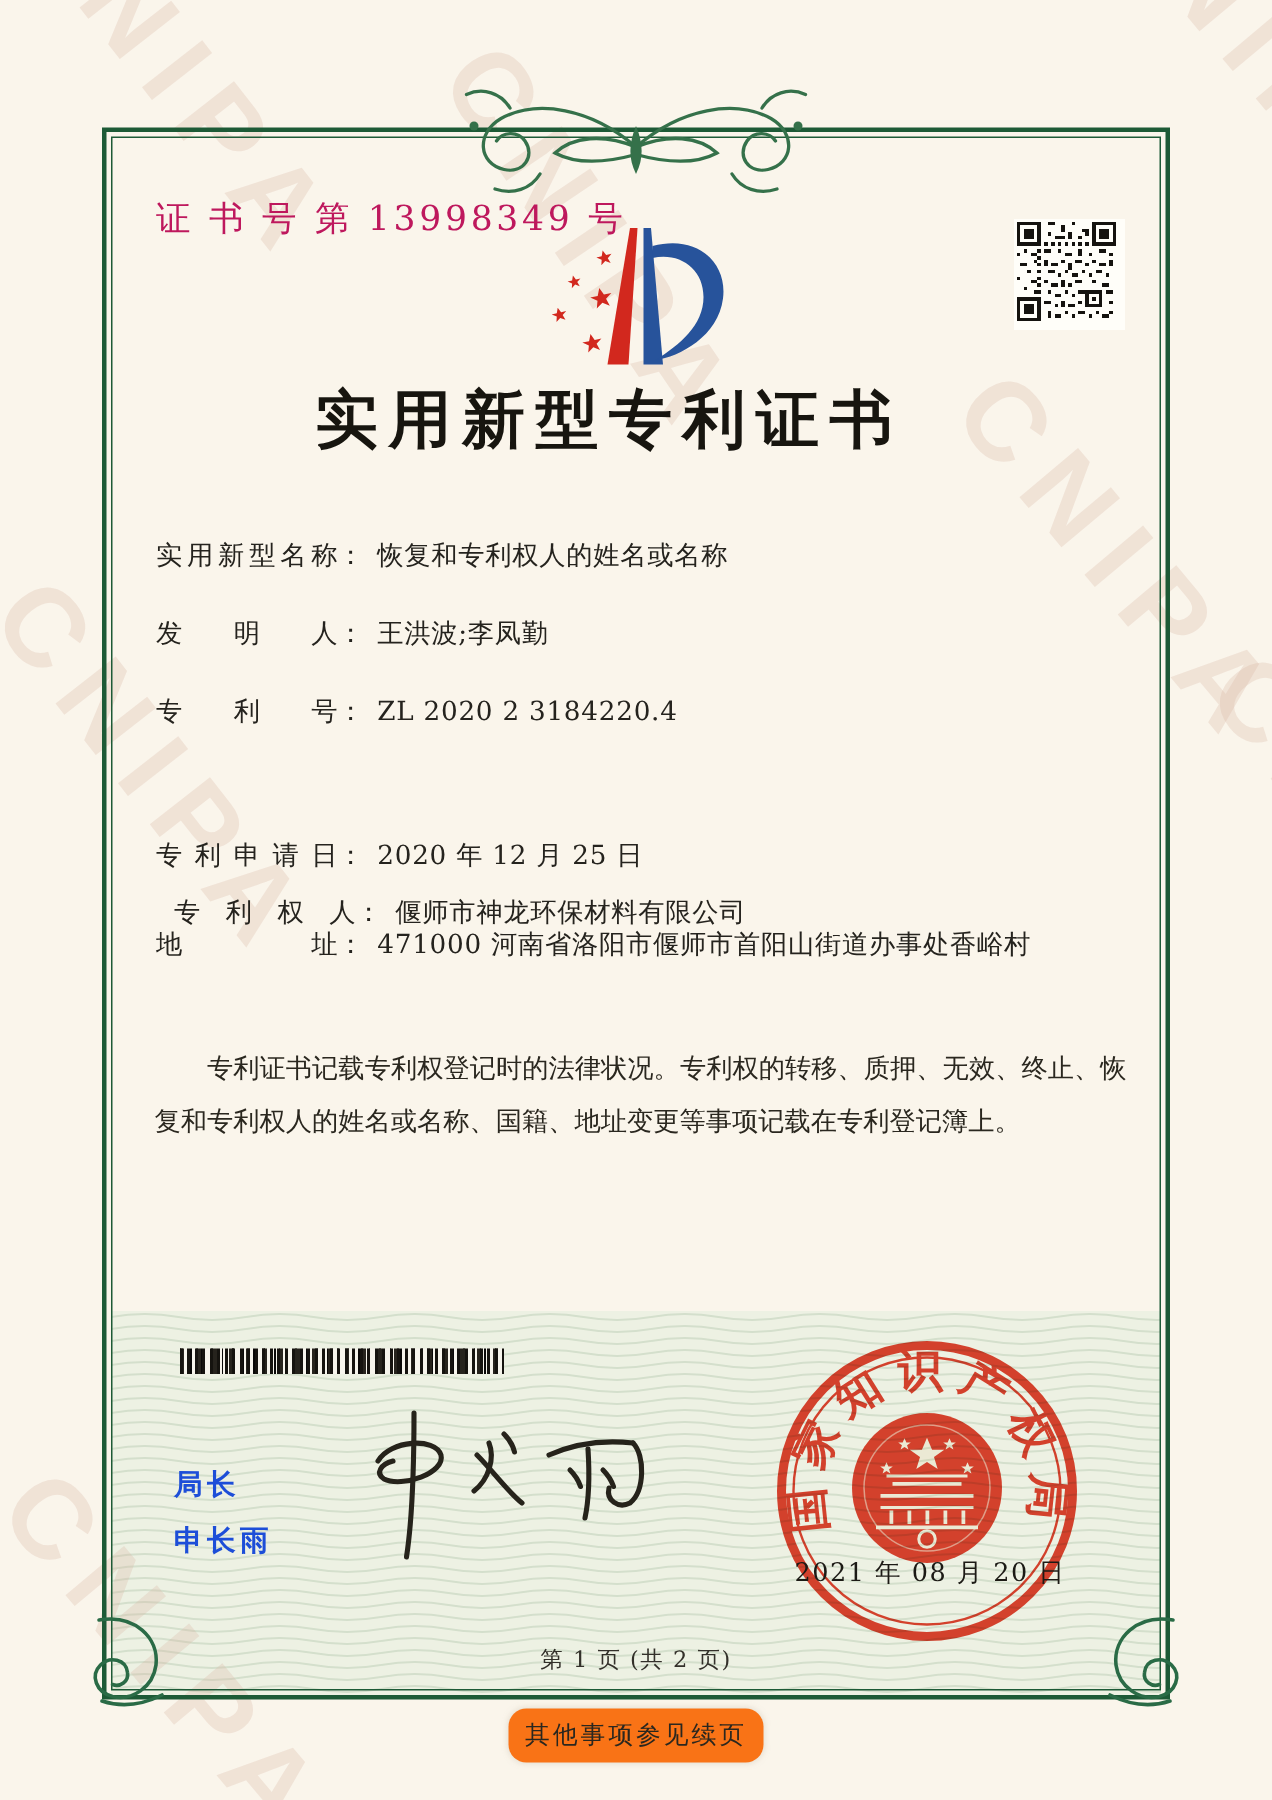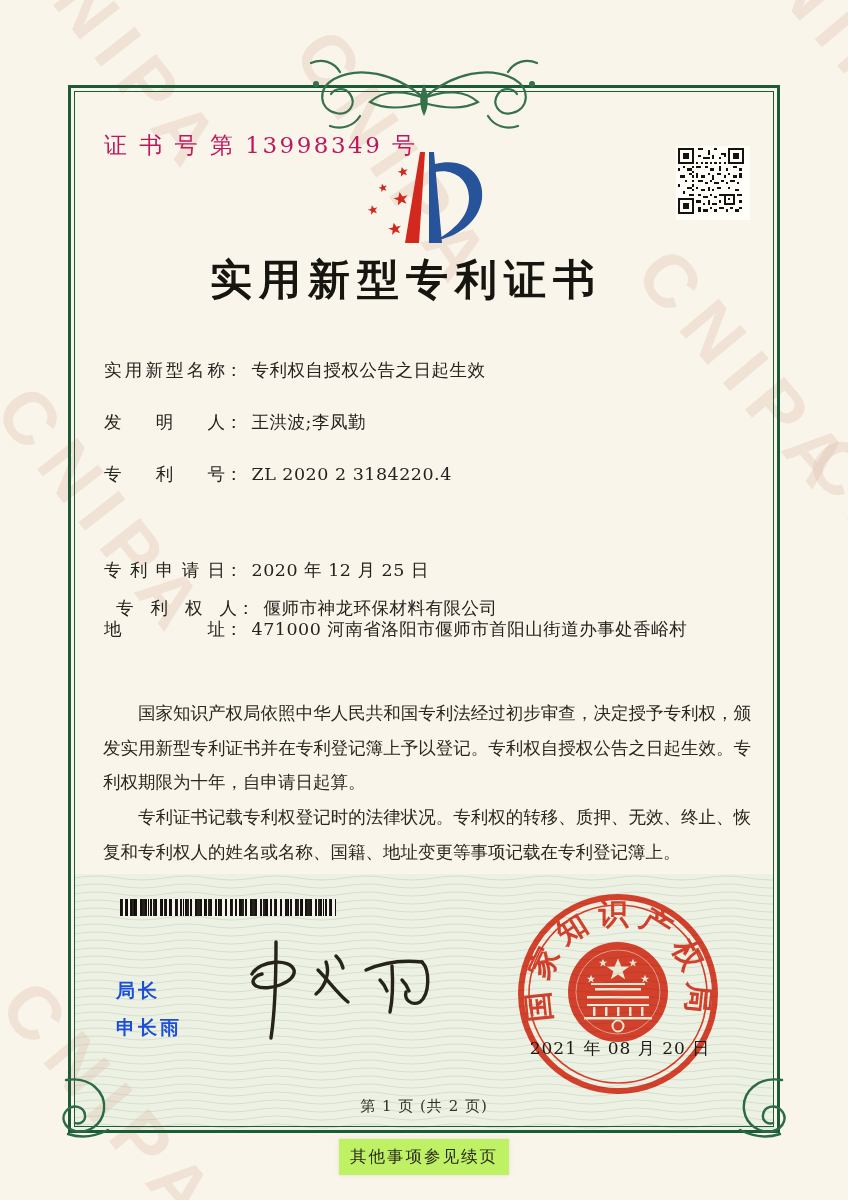--- a/index.html
+++ b/index.html
@@ -47,22 +47,22 @@
       letter-spacing:3px;line-height:1.95;z-index:6;}
   #signature{left:238px;top:936px;z-index:6;}
 
   #seal{left:512px;top:890px;z-index:7;opacity:.95;mix-blend-mode:multiply;}
   #seal-date{left:520px;top:1037px;width:200px;text-align:center;font-size:17px;
       color:#1c1a15;letter-spacing:1px;z-index:8;}
 
   #page-info{left:0;top:1097px;width:848px;text-align:center;font-size:15px;color:#33302a;
       letter-spacing:1px;z-index:6;}
   #cont-note{left:0;top:1139px;width:848px;text-align:center;z-index:6;}
-  #cont-note span{display:inline-block;background:#bef264;padding:7px 11px;font-size:16.5px;
-      color:#2a271f;letter-spacing:2px;box-shadow:0 0 4px rgba(180,170,150,.35);}
+  #cont-note span{display:inline-block;background:#f97316;padding:7px 11px;font-size:16.5px;
+      color:#2a271f;letter-spacing:2px;box-shadow:0 0 4px rgba(180,170,150,.35);border-radius:12px;}
 </style>
 </head>
 <body>
 
 <div id="page">
 
   <svg width="0" height="0" style="position:absolute" aria-hidden="true">
     <defs>
       <path id="star" d="M0,-10 2.94,-3.09 10,-3.09 4.05,1.18 6.18,8.09 0,4 -6.18,8.09 -4.05,1.18 -10,-3.09 -2.94,-3.09 Z"></path>
       <pattern id="wavepat" width="90" height="8" patternUnits="userSpaceOnUse">
@@ -149,40 +149,39 @@
         M9,20h1v1h-1z M11,21h2v1h-2z M14,20h1v1h-1z M16,21h1v1h-1z M18,20h2v1h-2z M26,20h2v1h-2z
         M20,20h5v5h-5z M21,21h3v3h-3z M22,22h1v1h-1z
         M8,23h2v1h-2z M11,24h1v1h-1z M13,23h1v2h-1z M15,24h2v1h-2z M18,23h1v1h-1z M27,23h1v1h-1z
         M9,26h1v2h-1z M11,27h2v1h-2z M14,26h1v1h-1z M16,27h1v1h-1z M18,26h2v1h-2z M21,27h1v1h-1z M23,26h1v1h-1z M25,27h2v1h-2z M27,26h1v1h-1z"></path>
     </svg>
   </div>
 
   <div id="title" class="abs">实用新型专利证书</div>
 
   <div class="abs frow" style="top:358px;">
-    <span class="flabel">实用新型名称</span><span class="fcolon">：</span><span class="fvalue">专利权自授权公告之日起生效</span>
+    <span class="flabel">实用新型名称</span><span class="fcolon">：</span><span class="fvalue">恢复和专利权人的姓名或名称</span>
   </div>
   <div class="abs frow" style="top:410px;">
     <span class="flabel">发明人</span><span class="fcolon">：</span><span class="fvalue">王洪波;李凤勤</span>
   </div>
   <div class="abs frow" style="top:462px;">
     <span class="flabel">专利号</span><span class="fcolon">：</span><span class="fvalue">ZL 2020 2 3184220.4</span>
   </div>
   <div class="abs frow" style="top:514px;margin-top:44px;">
     <span class="flabel">专利申请日</span><span class="fcolon">：</span><span class="fvalue">2020 年 12 月 25 日</span>
   </div>
   <div class="abs frow" style="top:596px;margin-left:12px;">
     <span class="flabel">专利权人</span><span class="fcolon">：</span><span class="fvalue">偃师市神龙环保材料有限公司</span>
   </div>
   <div class="abs frow" style="top:617px;">
     <span class="flabel">地址</span><span class="fcolon">：</span><span class="fvalue">471000 河南省洛阳市偃师市首阳山街道办事处香峪村</span>
   </div>
 
   <div id="paras" class="abs">
-    <p>国家知识产权局依照中华人民共和国专利法经过初步审查，决定授予专利权，颁发实用新型专利证书并在专利登记簿上予以登记。专利权自授权公告之日起生效。专利权期限为十年，自申请日起算。</p>
     <p>专利证书记载专利权登记时的法律状况。专利权的转移、质押、无效、终止、恢复和专利权人的姓名或名称、国籍、地址变更等事项记载在专利登记簿上。</p>
   </div>
 
   <div id="barcode" class="abs"></div>
 
   <div id="officer" class="abs">
     <div>局长</div>
     <div>申长雨</div>
   </div>
 

